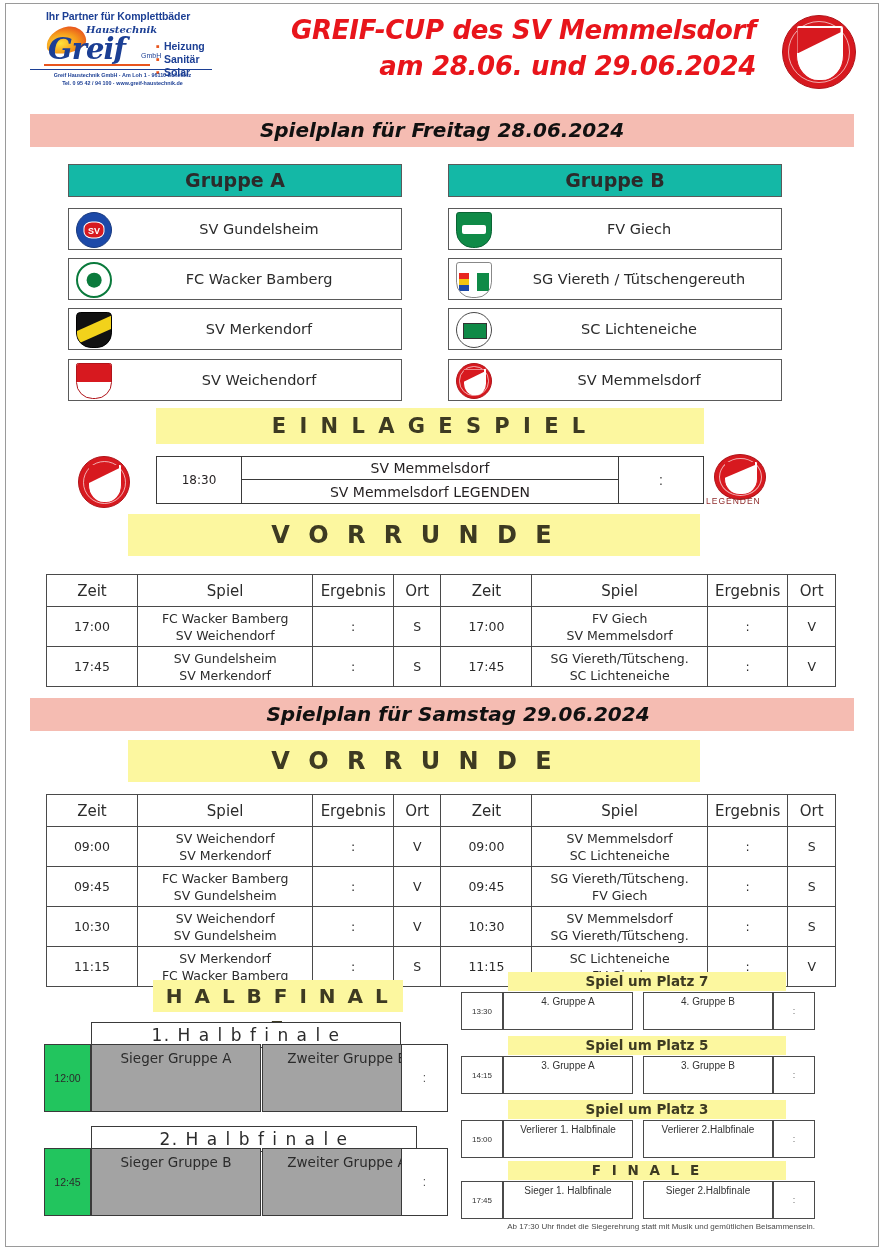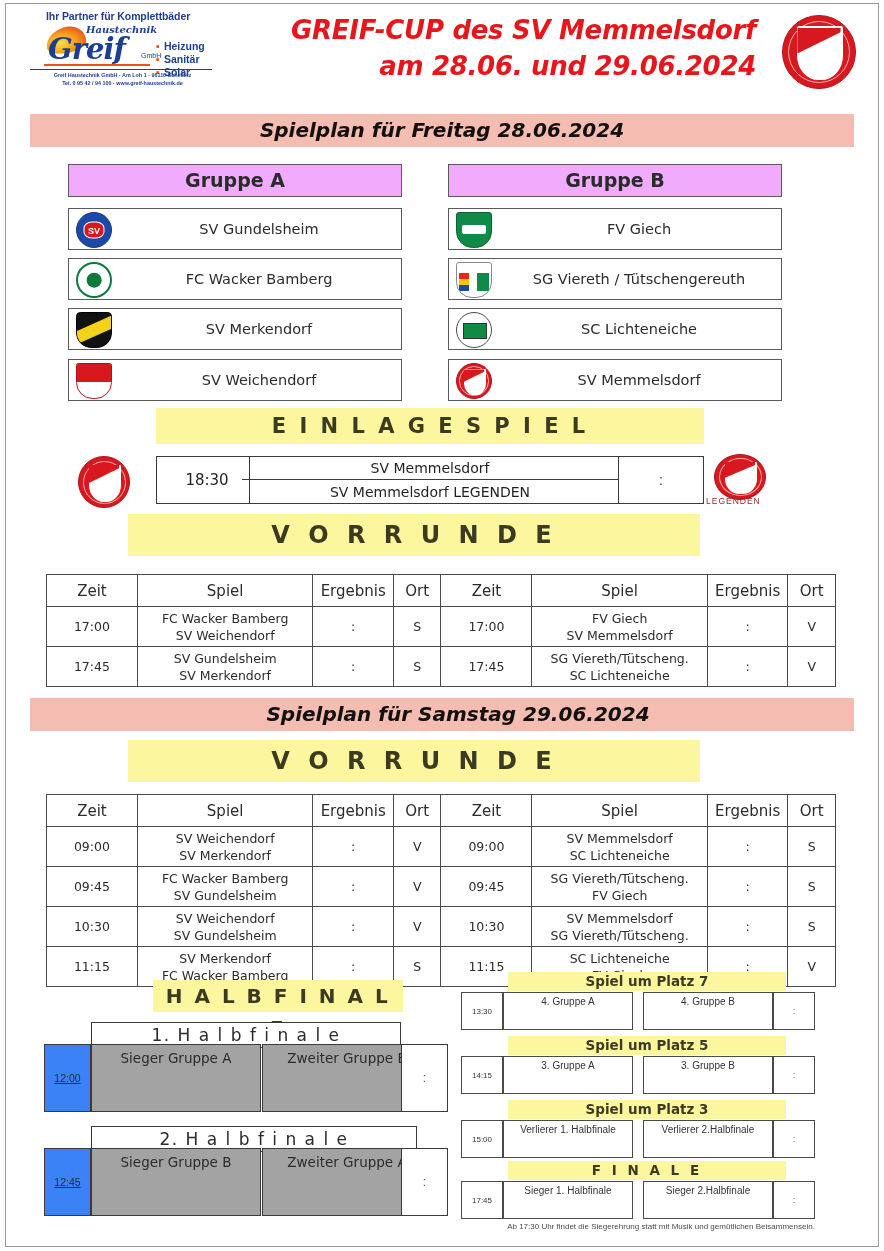--- a/index.html
+++ b/index.html
@@ -120,21 +120,21 @@
     background:#fcf79f;
     text-align:center;
     font-weight:bold;
     color:#3d3a22;
     font-family:"DejaVu Sans", sans-serif;
   }
 
   
   .grp-head {
     position:absolute; width:334px; height:33px;
-    border:1.6px solid #5a5a5a; background:#f0abfc;
+    border:1.6px solid #5a5a5a; background:#14b8a6;
     text-align:center; line-height:31px;
     font-size:19px; font-weight:bold; color:#2b2b2b;
     font-family:"DejaVu Sans", sans-serif;
   }
   .team-box {
     position:absolute; width:334px; height:42px;
     border:1.4px solid #5a5a5a; background:#fff;
   }
   .team-logo {
     position:absolute; left:7px; top:3px; width:36px; height:36px;
@@ -232,24 +232,24 @@
   .el-legenden-txt {
     position:absolute; left:700px; top:492px; width:70px;
     text-align:left; font-size:8.5px; font-weight:normal;
     color:#8e2a2a; letter-spacing:1px;
   }
   .el-table {
     position:absolute; left:150px; top:452px; width:548px; height:48px;
     border:1.6px solid #3a3a3a; background:#fff;
   }
   .el-time {
-    position:absolute; left:8px; top:0; width:85px; height:100%;
+    position:absolute; left:0; top:0; width:85px; height:100%;
     border-right:1.6px solid #3a3a3a;
     display:flex; align-items:center; justify-content:center;
-    font-size:15px; font-family:"DejaVu Sans", sans-serif;
+    font-size:12px; font-family:"DejaVu Sans", sans-serif;
   }
   .el-teams { position:absolute; left:85px; top:0; width:376px; height:100%; }
   .el-teams div {
     height:50%; display:flex; align-items:center; justify-content:center;
     font-size:14px; font-family:"DejaVu Sans", sans-serif;
   }
   .el-teams div:first-child { border-bottom:1.4px solid #3a3a3a; }
   .el-score {
     position:absolute; left:461px; top:0; right:0; height:100%;
     border-left:1.6px solid #3a3a3a;
@@ -274,23 +274,23 @@
   td.two-line { line-height:17px; }
   td.ort, td.erg { font-size:13px; }
   .hf-title-box {
     position:absolute; border:1.3px solid #3a3a3a; background:#fff;
     text-align:center;
     font-family:"DejaVu Sans", sans-serif;
     font-size:17px; color:#2b2b2b;
     letter-spacing:1.5px;
   }
   .hf-time {
-    position:absolute; border:1.3px solid #3a3a3a; background:#3b82f6;
+    position:absolute; border:1.3px solid #3a3a3a; background:#22c55e;
     display:flex; align-items:center; justify-content:center;
-    font-size:10.5px; color:#2b2b2b;text-decoration:underline;
+    font-size:10.5px; color:#2b2b2b;
   }
   .hf-team {
     position:absolute; border:1.3px solid #3a3a3a; background:#a3a3a3;
     text-align:center; padding-top:5px;
     font-size:13.5px; color:#2b2b2b;
     font-family:"DejaVu Sans", sans-serif;
   }
   .hf-score {
     position:absolute; border:1.3px solid #3a3a3a; background:#fff;
     display:flex; align-items:center; justify-content:center;

